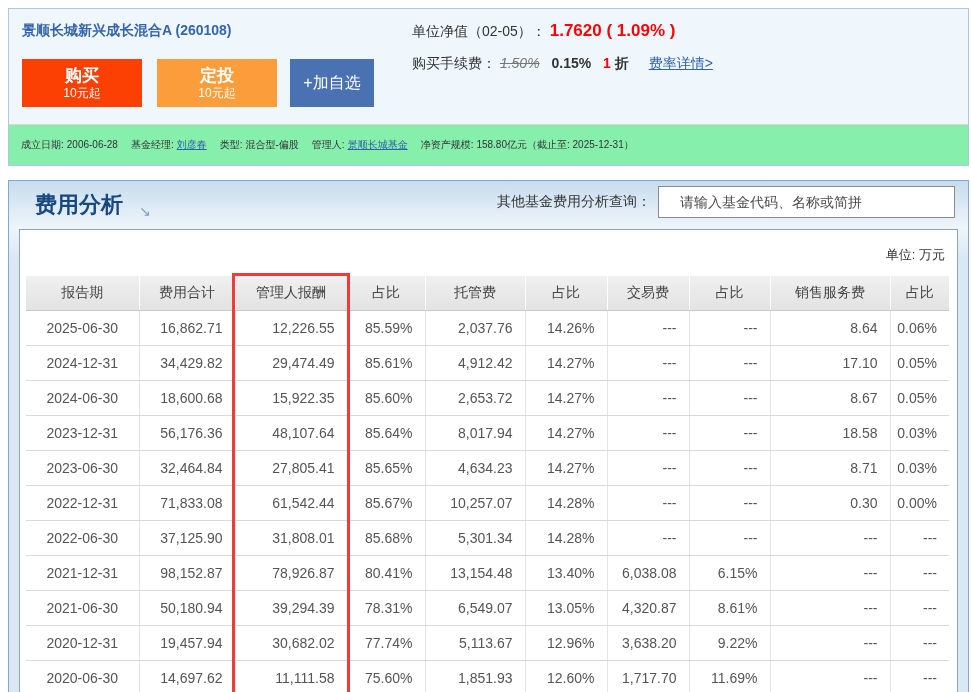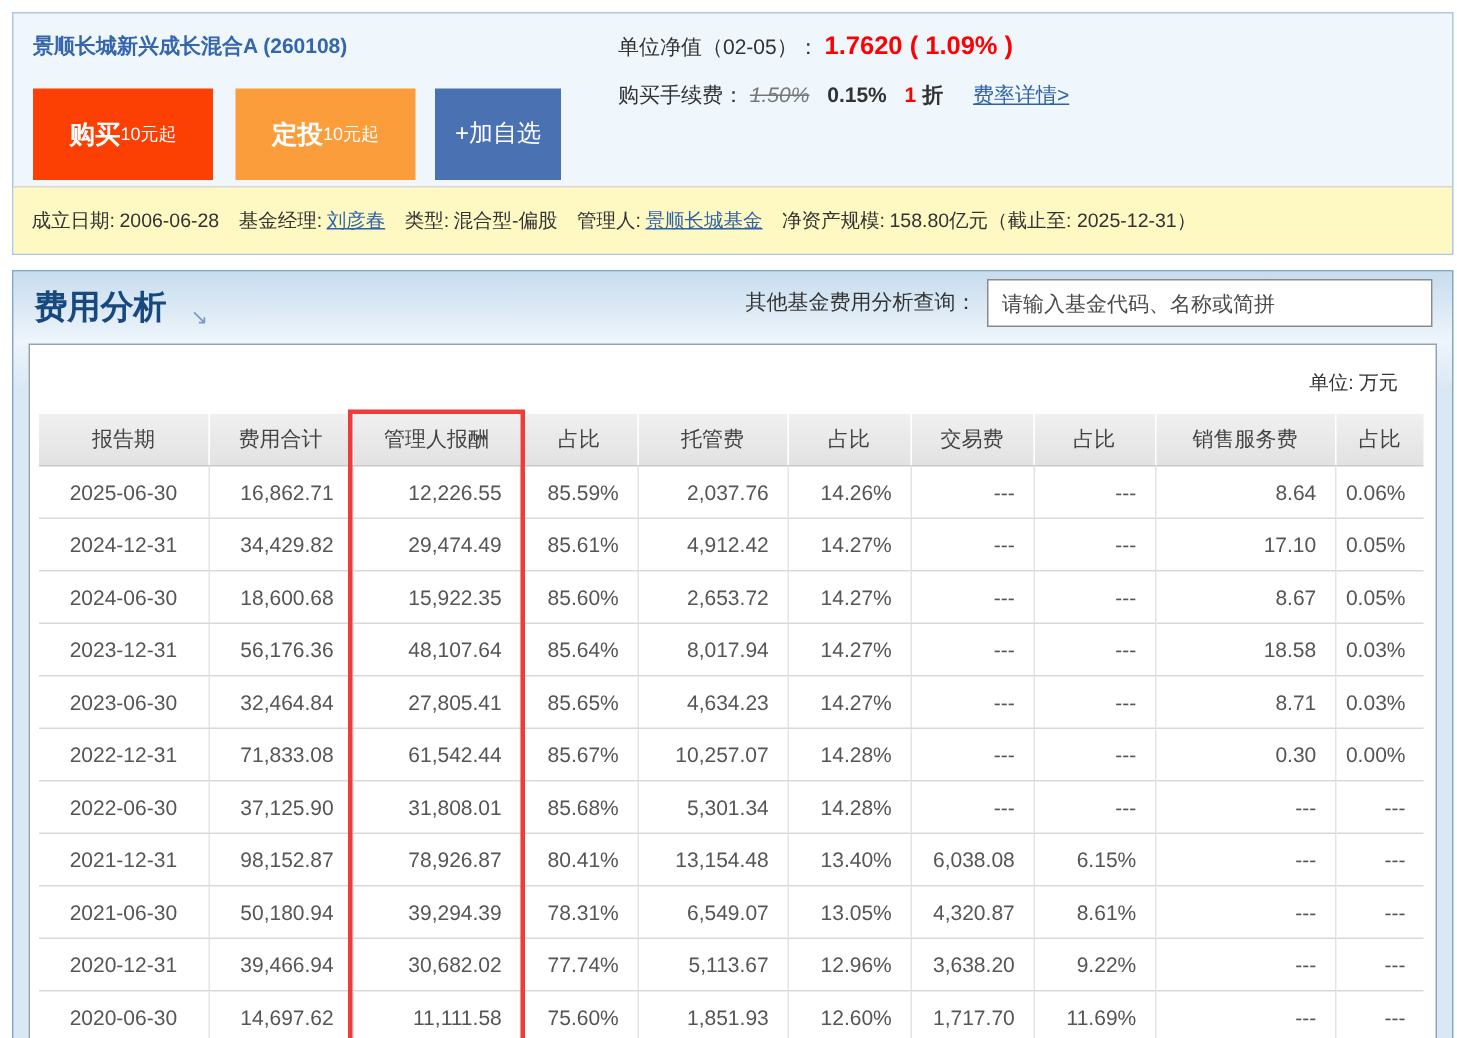--- a/index.html
+++ b/index.html
@@ -6,61 +6,61 @@
   html,body { width:971px; height:692px; overflow:hidden; background:#fff;
     font-family:"Liberation Sans","DejaVu Sans",sans-serif; }
 
   
   .top-panel { position:absolute; left:8px; top:8px; width:961px;
     border:1px solid #abc9e4; background:#eff6fc; }
   .top-main { position:relative; height:115px; }
   .fund-title { position:absolute; left:13px; top:13px; font-size:14px;
     font-weight:bold; color:#3566ad; }
   .btn-row { position:absolute; left:13px; top:50px; display:flex; }
-  .btn { display:flex; flex-direction:row; align-items:center; justify-content:center;
-    width:120px; height:61px; color:#fff; cursor:pointer; border:none; }
+  .btn { display:flex; flex-direction:column; align-items:center; justify-content:center;
+    width:120px; height:48px; color:#fff; cursor:pointer; border:none; }
   .btn-buy { background:#fc3f02; margin-right:15px; }
   .btn-invest { background:#fb9d3b; margin-right:13px; }
   .btn-fav { width:84px; background:#4a72b2; font-size:16px; font-weight:normal; }
   .btn .b-label { font-size:17px; font-weight:bold; line-height:20px; }
   .btn .b-sub { font-size:12px; line-height:15px; }
 
   .right-info { position:absolute; left:403px; top:13px; font-size:14px; color:#333; }
   .ri-line { line-height:18px; }
   .ri-line + .ri-line { margin-top:14px; }
   .nav-value { color:#f00; font-weight:bold; font-size:17px; }
   .status-val { margin-right:14px; }
   .fee-old { color:#777; text-decoration:line-through; margin-right:8px;font-style:italic; }
   .fee-new { font-weight:bold; margin-right:8px; }
   .fee-disc-num { color:#f00; font-weight:bold; }
   .fee-disc-unit { font-weight:bold; margin-right:16px; }
   a.link { color:#2f62a8; text-decoration:underline; cursor:pointer; }
 
-  .info-bar { border-top:1px solid #ddd4d1; background:#fef9c3; padding:13px 12px;
-    font-size:13px; color:#333; }
+  .info-bar { border-top:1px solid #ddd4d1; background:#86efac; padding:13px 12px;
+    font-size:10px; color:#333; }
   .info-item { margin-right:13px; white-space:nowrap; }
   .info-item .lbl { margin-right:3px; }
 
   
   .fee-panel { position:absolute; left:8px; top:180px; width:961px; height:521px;
     border:1px solid #7fa9cd;
     background:linear-gradient(180deg,#c7dcee 0%,#eef5fb 9%,#dae8f4 15%,#dae8f4 100%); }
-  .fee-header { position:relative; height:48px; }
+  .fee-header { position:relative; height:48px;margin-left:12px; }
   .fee-title { position:absolute; left:14px; top:9px; font-size:22px;
     font-weight:bold; color:#17487e; }
   .fee-arrow { position:absolute; left:118px; top:22px; font-size:14px; color:#7a9cc0; }
   .query-group { position:absolute; right:13px; top:5px; display:flex; align-items:center; }
   .query-label { font-size:14px; color:#333; margin-right:7px; }
   .query-input { width:297px; height:32px; border:1px solid #8a8a8a; background:#fff;
-    font-size:14px; padding:0 9px; color:#333; font-family:inherit; }
+    font-size:14px; padding:0 21px; color:#333; font-family:inherit; }
   .query-input::placeholder { color:#4a4a4a; opacity:1; }
 
   .inner-box { position:relative; margin:0 10px; border:1px solid #93a3b2;
     background:#fff; padding-top:16px; height:467px; }
-  .unit-note { text-align:right; padding-right:25px; font-size:13px; color:#333;
+  .unit-note { text-align:right; padding-right:12px; font-size:13px; color:#333;
     height:18px; line-height:18px; margin-bottom:12px; }
 
   table.fee-table { width:923px; margin-left:6px; border-collapse:collapse;
     table-layout:fixed; font-size:14px; color:#555; }
   .fee-table th { height:34px; font-weight:normal; color:#444; text-align:center;
     background:linear-gradient(#f0f0f0,#e2e2e2); border-left:1px solid #fff;
     border-bottom:1px solid #c9c9c9; }
   .fee-table th:first-child { border-left:none; }
   .fee-table td { height:35px; border-bottom:1px solid #d9d9d9;
     border-left:1px solid #e4e4e4; text-align:right; padding-right:12px;
@@ -251,21 +251,21 @@
             <td>78.31%</td>
             <td>6,549.07</td>
             <td>13.05%</td>
             <td>4,320.87</td>
             <td>8.61%</td>
             <td>---</td>
             <td>---</td>
           </tr>
           <tr>
             <td>2020-12-31</td>
-            <td>39,466.94</td>
+            <td>19,457.94</td>
             <td>30,682.02</td>
             <td>77.74%</td>
             <td>5,113.67</td>
             <td>12.96%</td>
             <td>3,638.20</td>
             <td>9.22%</td>
             <td>---</td>
             <td>---</td>
           </tr>
           <tr>

